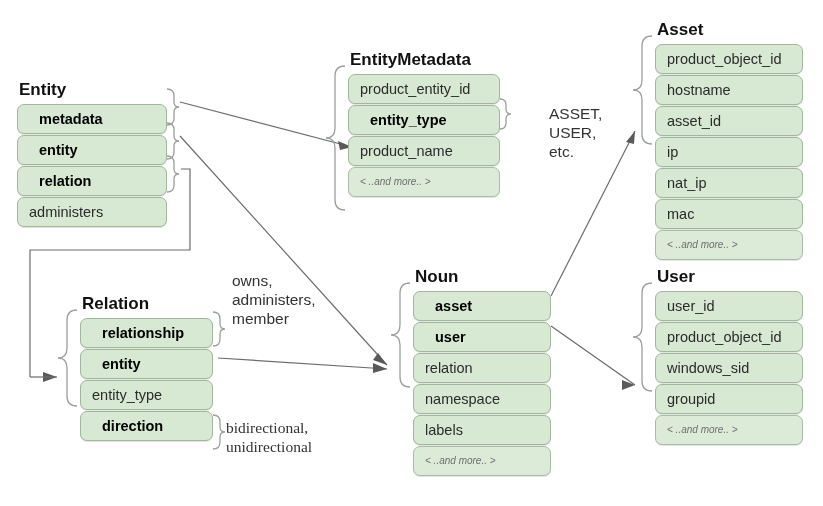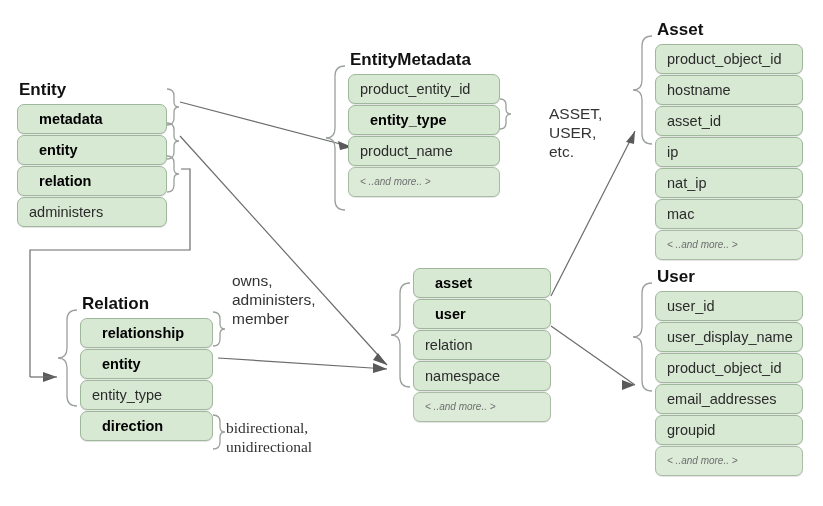--- a/index.html
+++ b/index.html
@@ -124,34 +124,35 @@
       <div class="row">nat_ip</div>
       <div class="row">mac</div>
       <div class="row more">&lt; ..and more.. &gt;</div>
     </div>
   </div>
 
   <div class="group" style="left:655px;top:250px;width:148px;">
     <div class="group-title">User</div>
     <div class="rows">
       <div class="row">user_id</div>
-      <div class="row">user_display_name</div>
       <div class="row">product_object_id</div>
-      <div class="row">email_addresses</div>
+      <div class="row">windows_sid</div>
       <div class="row">groupid</div>
       <div class="row more">&lt; ..and more.. &gt;</div>
     </div>
   </div>
 
   <div class="group" style="left:413px;top:250px;width:138px;">
+    <div class="group-title">Noun</div>
     <div class="rows">
       <div class="row bold">asset</div>
       <div class="row bold">user</div>
       <div class="row">relation</div>
       <div class="row">namespace</div>
+      <div class="row">labels</div>
       <div class="row more">&lt; ..and more.. &gt;</div>
     </div>
   </div>
 
   <div class="group" style="left:80px;top:277px;width:133px;">
     <div class="group-title">Relation</div>
     <div class="rows">
       <div class="row bold">relationship</div>
       <div class="row bold">entity</div>
       <div class="row">entity_type</div>

